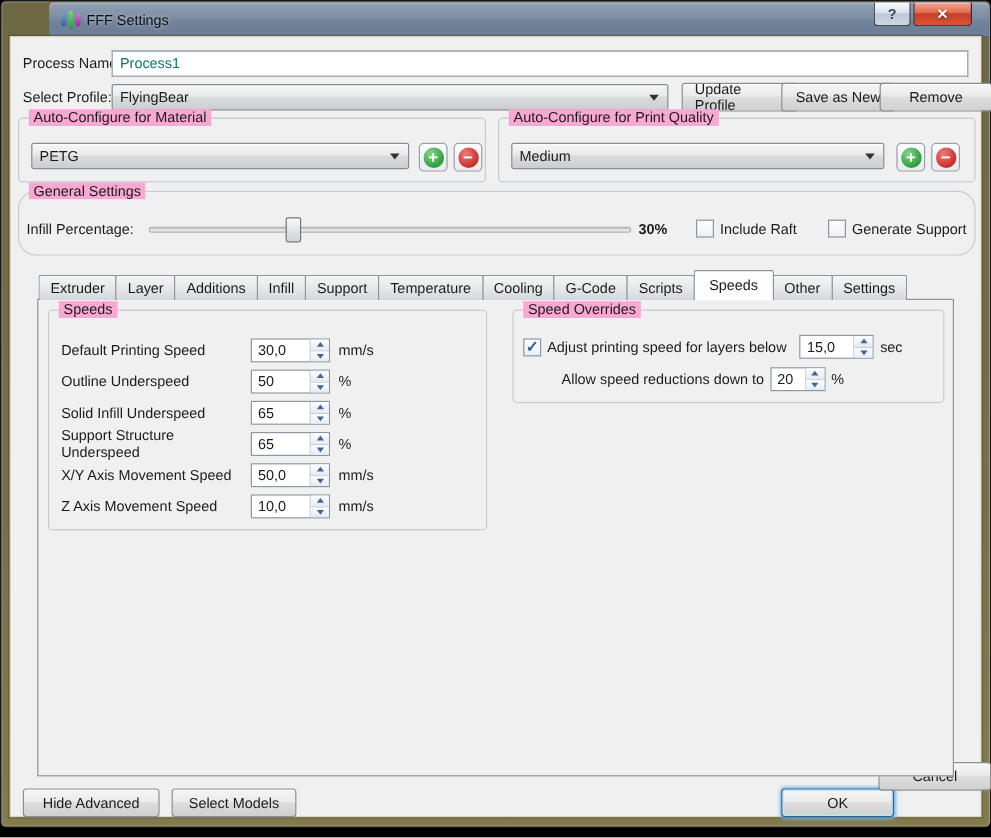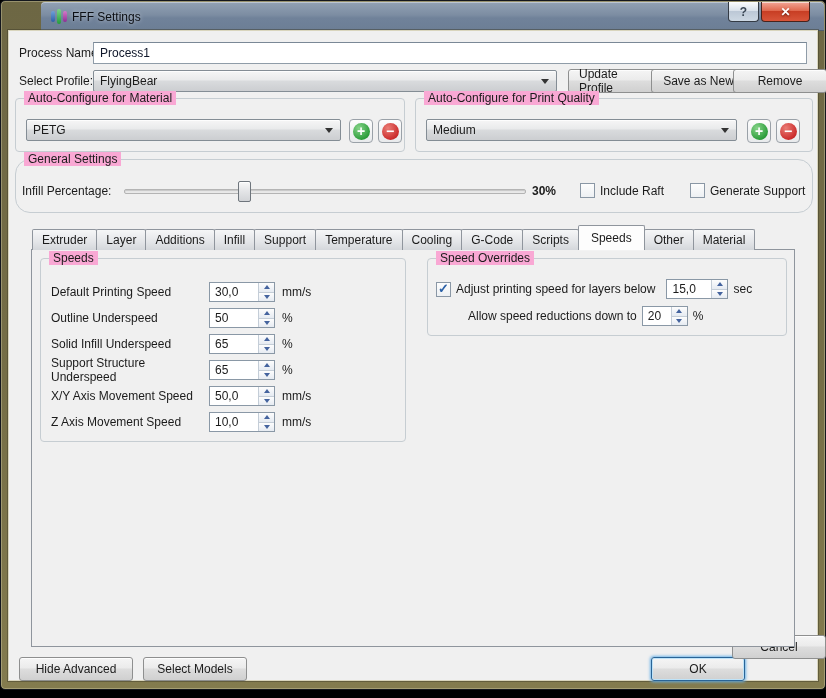--- a/index.html
+++ b/index.html
@@ -28,21 +28,21 @@
   .closebtn{width:47px;margin-left:2px;border-color:#47231d;
     background:linear-gradient(#f2a696,#e06a50 45%,#c83e24 50%,#d8553a);
     color:#fff;font-weight:bold;text-shadow:0 1px 2px rgba(60,10,0,.7);}
   
   .content{position:absolute;left:8px;right:8px;top:30px;bottom:9px;background:#f0f0f0;
     box-shadow:0 0 0 1px #d9d5bd, 0 0 0 2px rgba(60,58,40,.45);}
   .abs{position:absolute;}
   .lbl{white-space:nowrap;}
   
   .textbox{border:1px solid #8f9ca8;border-top-color:#7a8896;background:#fff;height:20px;
-    padding:0 6px;font:12px "Liberation Sans",sans-serif;color:#0f172a;box-sizing:content-box;}
+    padding:0 6px;font:12px "Liberation Sans",sans-serif;color:#0f766e;box-sizing:content-box;}
   
   .combo{position:relative;height:20px;border:1px solid #848d95;border-radius:2px;
     background:linear-gradient(#f6f6f6,#e9eaeb 45%,#d9dbdd 50%,#ccced1);
     display:flex;align-items:center;padding-left:6px;cursor:default;
     box-shadow:inset 0 1px 0 rgba(255,255,255,.8);}
   .combo .arrow{position:absolute;right:7px;top:8px;width:0;height:0;
     border-left:4px solid transparent;border-right:4px solid transparent;border-top:5px solid #333;}
   
   .pbtn{border:1px solid #8e8f8f;border-radius:3px;height:22px;padding:0 10px;
     background:linear-gradient(#f5f5f5,#ebebeb 45%,#dddddd 50%,#d0d0d0);
@@ -178,21 +178,21 @@
         <div class="tab">Layer</div>
         <div class="tab">Additions</div>
         <div class="tab">Infill</div>
         <div class="tab">Support</div>
         <div class="tab">Temperature</div>
         <div class="tab">Cooling</div>
         <div class="tab">G-Code</div>
         <div class="tab">Scripts</div>
         <div class="tab active">Speeds</div>
         <div class="tab">Other</div>
-        <div class="tab">Material</div>
+        <div class="tab">Settings</div>
       </div>
 
       <div class="tabpanel">
 
         <div class="group" style="left:8px;top:8px;width:364px;height:182px;">
           <span class="legend">Speeds</span>
           <div style="padding-top:20px;">
             <div class="srow">
               <span class="rlabel">Default Printing Speed</span>
               <span class="spin" style="width:66px;">

